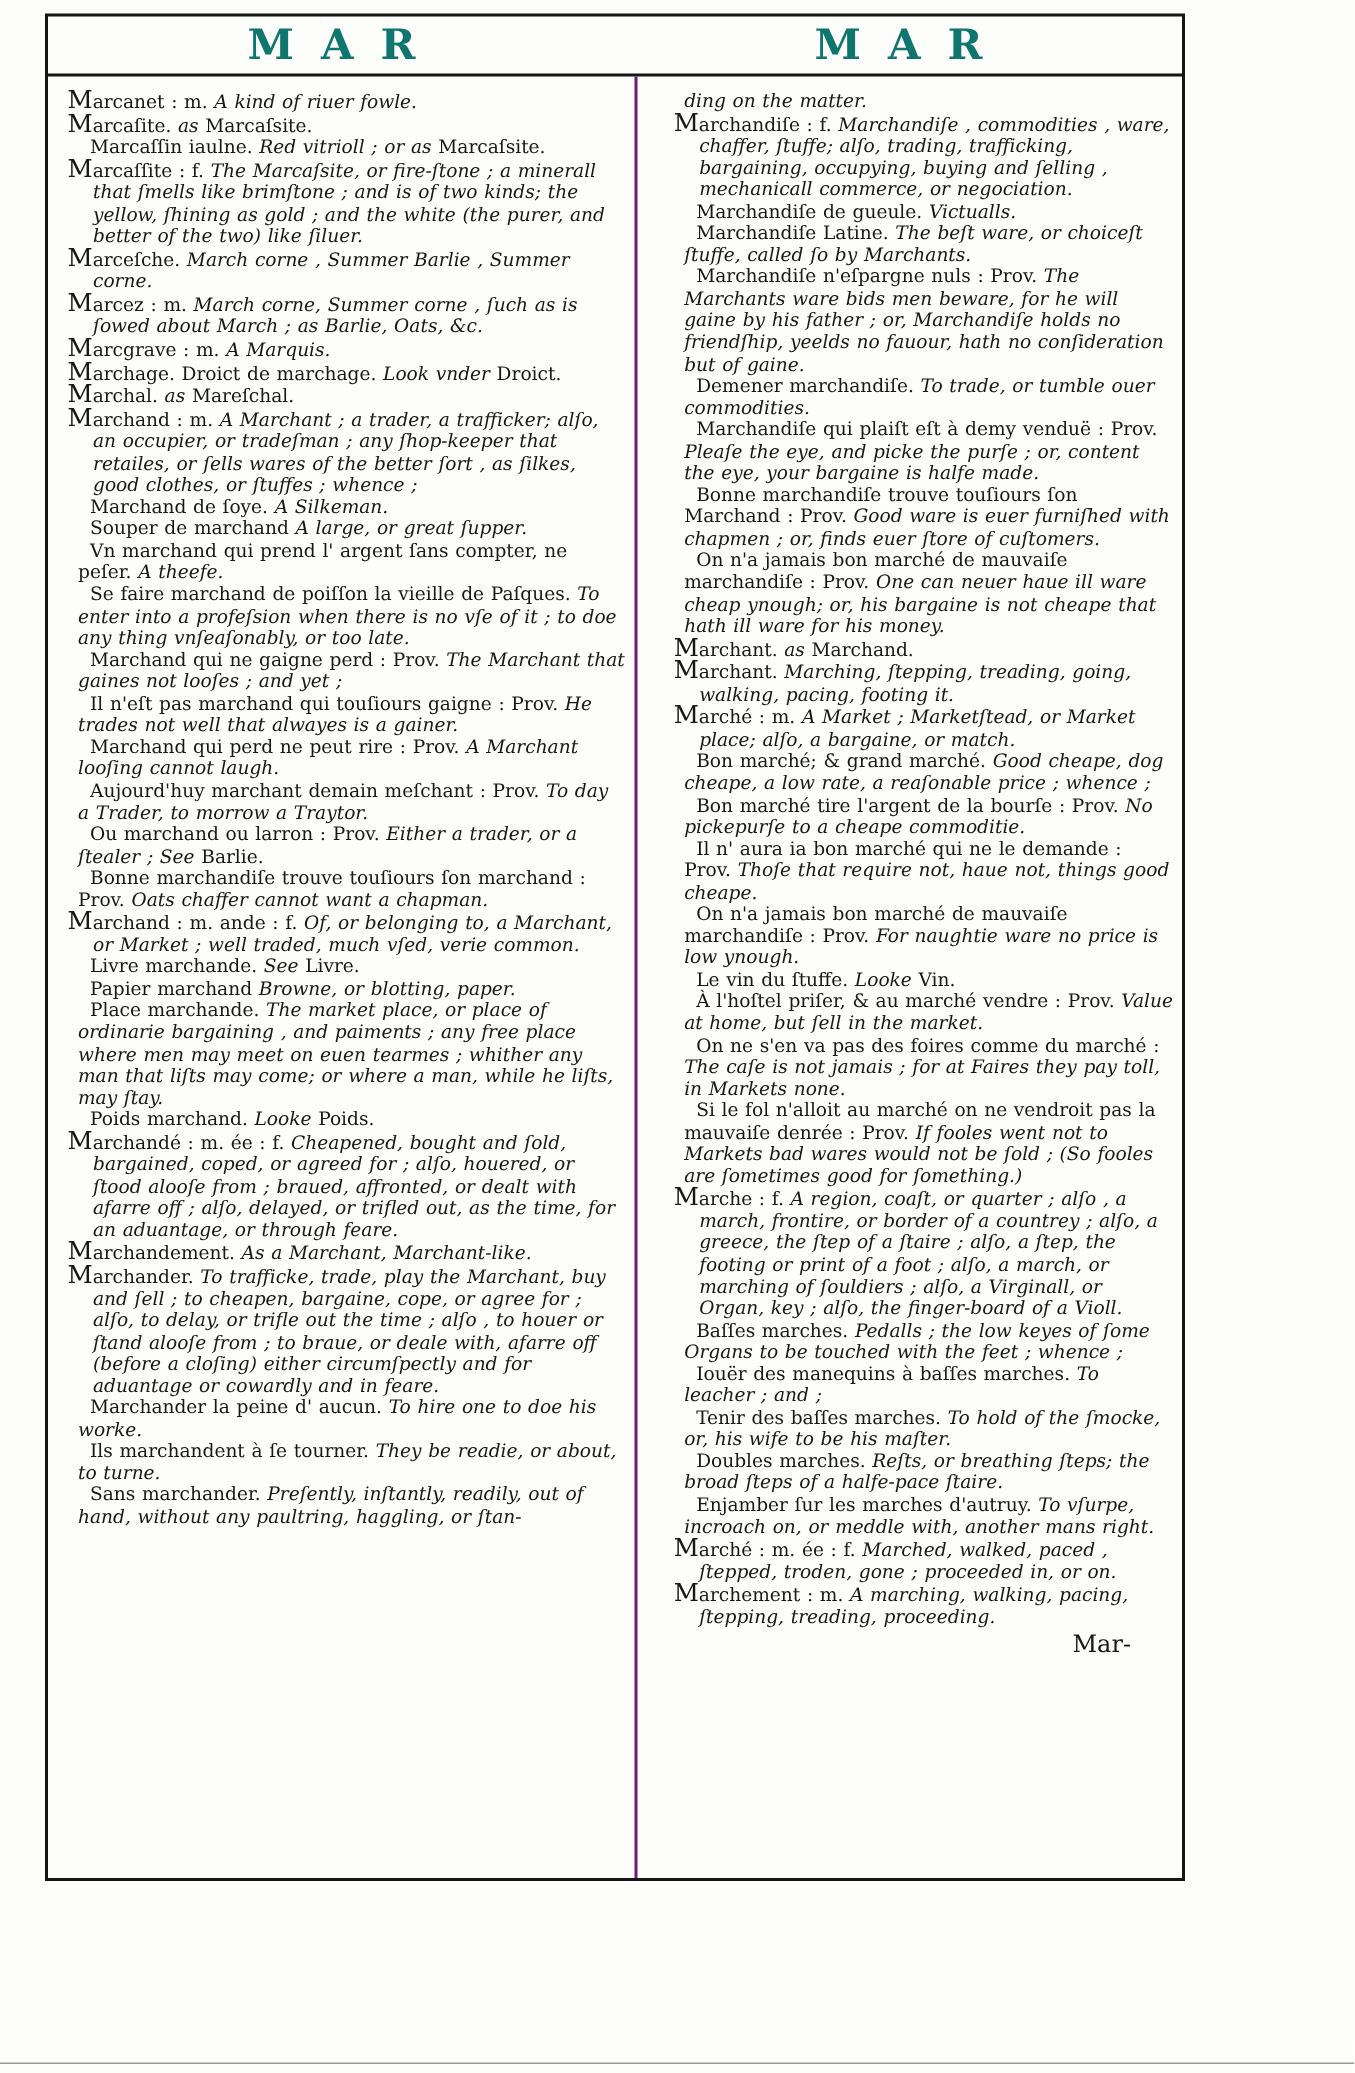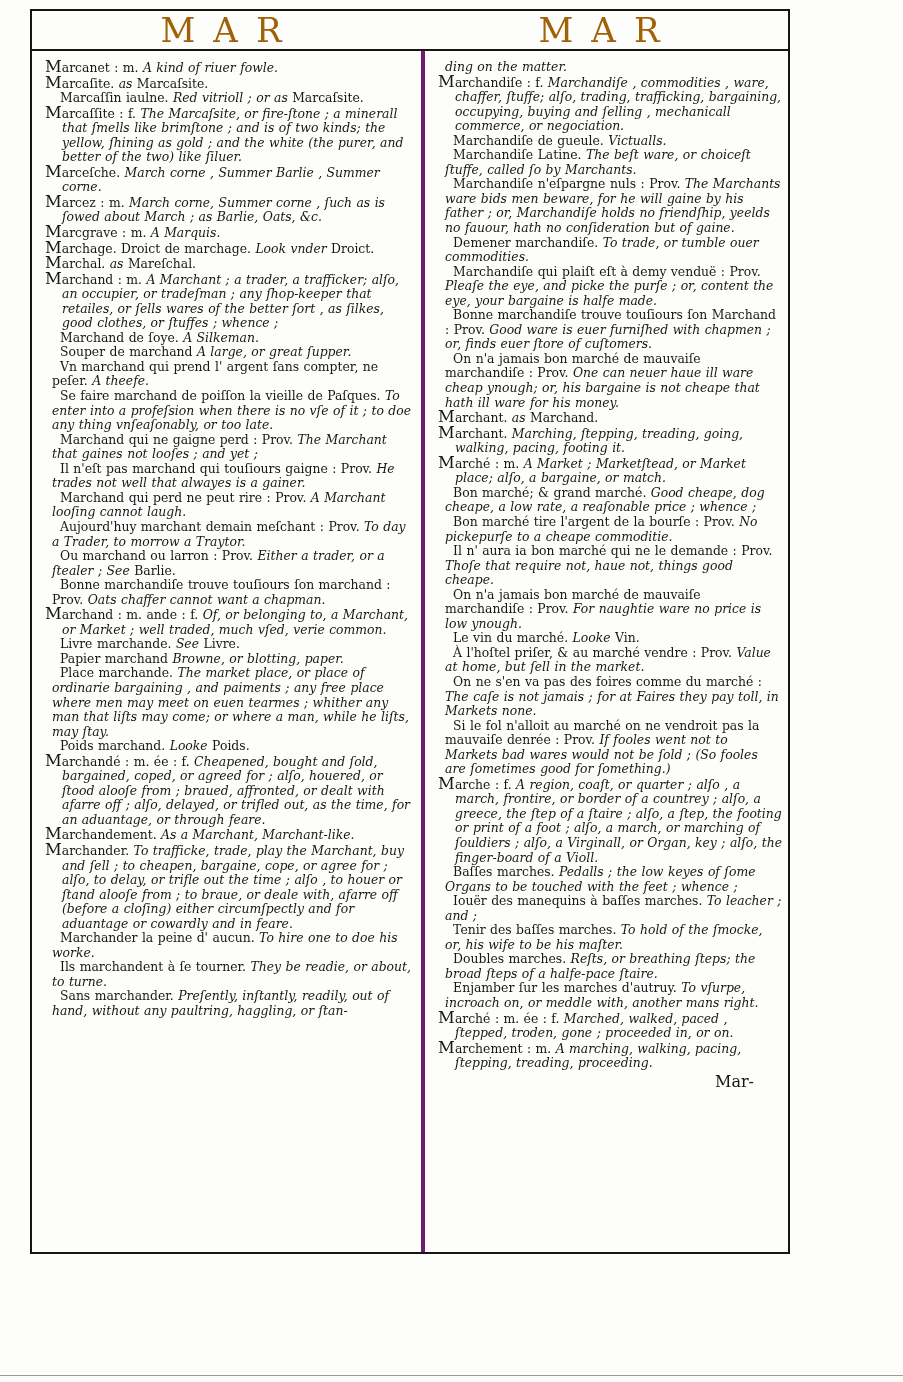--- a/index.html
+++ b/index.html
@@ -31,38 +31,38 @@
     display: flex;
     align-items: stretch;
   }
   .head-half {
     flex: 1;
     display: flex;
     align-items: center;
     justify-content: center;
   }
   .running-head {
-    font-size: 34px;
-    font-weight: 400;
-    color: #a16207;
+    font-size: 28px;
+    font-weight: 700;
+    color: #0f766e;
     letter-spacing: 18px;
     padding-left: 18px; 
     line-height: 1;
   }
   .columns {
     display: flex;
     height: calc(100% - 40px);
   }
   .col {
     box-sizing: border-box;
     overflow: hidden;
     padding: 9px 6px 4px 13px;
   }
-  .col-left  { flex: 0 0 52%; border-right: 4px solid #701a75; }
-  .col-right { flex: 1 1 auto; }
+  .col-left  { flex: 0 0 52%; border-right: 2px solid #701a75; }
+  .col-right { flex: 1 1 auto; margin-left: 11px; }
   .entry {
     margin: 0;
     font-size: 12.4px;
     line-height: 14.55px;
     color: #171717;
     word-spacing: 0.5px;
   }
   .entry.main { padding-left: 17px; text-indent: -17px; }
   .entry.main::first-letter { font-size: 1.32em; }
   .entry.sub  { padding-left: 7px;  text-indent: 8px;  }
@@ -146,21 +146,21 @@
             <p class="entry sub"><span class="ro">Marchandiſe qui plaiſt eſt à demy venduë : Prov. </span><span class="it">Pleaſe the eye, and picke the purſe ; or, content the eye, your bargaine is halfe made.</span></p>
             <p class="entry sub"><span class="ro">Bonne marchandiſe trouve touſiours ſon Marchand : Prov. </span><span class="it">Good ware is euer furniſhed with chapmen ; or, finds euer ſtore of cuſtomers.</span></p>
             <p class="entry sub"><span class="ro">On n'a jamais bon marché de mauvaiſe marchandiſe : Prov. </span><span class="it">One can neuer haue ill ware cheap ynough; or, his bargaine is not cheape that hath ill ware for his money.</span></p>
             <p class="entry main"><span class="ro">Marchant. </span><span class="it">as </span><span class="ro">Marchand.</span></p>
             <p class="entry main"><span class="ro">Marchant. </span><span class="it">Marching, ſtepping, treading, going, walking, pacing, footing it.</span></p>
             <p class="entry main"><span class="ro">Marché : m. </span><span class="it">A Market ; Marketſtead, or Market place; alſo, a bargaine, or match.</span></p>
             <p class="entry sub"><span class="ro">Bon marché; &amp; grand marché. </span><span class="it">Good cheape, dog cheape, a low rate, a reaſonable price ; whence ;</span></p>
             <p class="entry sub"><span class="ro">Bon marché tire l'argent de la bourſe : Prov. </span><span class="it">No pickepurſe to a cheape commoditie.</span></p>
             <p class="entry sub"><span class="ro">Il n' aura ia bon marché qui ne le demande : Prov. </span><span class="it">Thoſe that require not, haue not, things good cheape.</span></p>
             <p class="entry sub"><span class="ro">On n'a jamais bon marché de mauvaiſe marchandiſe : Prov. </span><span class="it">For naughtie ware no price is low ynough.</span></p>
-            <p class="entry sub"><span class="ro">Le vin du marché. </span><span class="it">Looke </span><span class="ro">Vin.</span></p>
+            <p class="entry sub"><span class="ro">Le vin du ſtuffe. </span><span class="it">Looke </span><span class="ro">Vin.</span></p>
             <p class="entry sub"><span class="ro">À l'hoſtel priſer, &amp; au marché vendre : Prov. </span><span class="it">Value at home, but ſell in the market.</span></p>
             <p class="entry sub"><span class="ro">On ne s'en va pas des foires comme du marché : </span><span class="it">The caſe is not jamais ; for at Faires they pay toll, in Markets none.</span></p>
             <p class="entry sub"><span class="ro">Si le fol n'alloit au marché on ne vendroit pas la mauvaiſe denrée : Prov. </span><span class="it">If fooles went not to Markets bad wares would not be ſold ; (So fooles are ſometimes good for ſomething.)</span></p>
             <p class="entry main"><span class="ro">Marche : f. </span><span class="it">A region, coaſt, or quarter ; alſo , a march, frontire, or border of a countrey ; alſo, a greece, the ſtep of a ſtaire ; alſo, a ſtep, the footing or print of a foot ; alſo, a march, or marching of ſouldiers ; alſo, a Virginall, or Organ, key ; alſo, the finger-board of a Violl.</span></p>
             <p class="entry sub"><span class="ro">Baſſes marches. </span><span class="it">Pedalls ; the low keyes of ſome Organs to be touched with the feet ; whence ;</span></p>
             <p class="entry sub"><span class="ro">Iouër des manequins à baſſes marches. </span><span class="it">To leacher ; and ;</span></p>
             <p class="entry sub"><span class="ro">Tenir des baſſes marches. </span><span class="it">To hold of the ſmocke, or, his wife to be his maſter.</span></p>
             <p class="entry sub"><span class="ro">Doubles marches. </span><span class="it">Reſts, or breathing ſteps; the broad ſteps of a halfe-pace ſtaire.</span></p>
             <p class="entry sub"><span class="ro">Enjamber ſur les marches d'autruy. </span><span class="it">To vſurpe, incroach on, or meddle with, another mans right.</span></p>
             <p class="entry main"><span class="ro">Marché : m. ée : f. </span><span class="it">Marched, walked, paced , ſtepped, troden, gone ; proceeded in, or on.</span></p>

